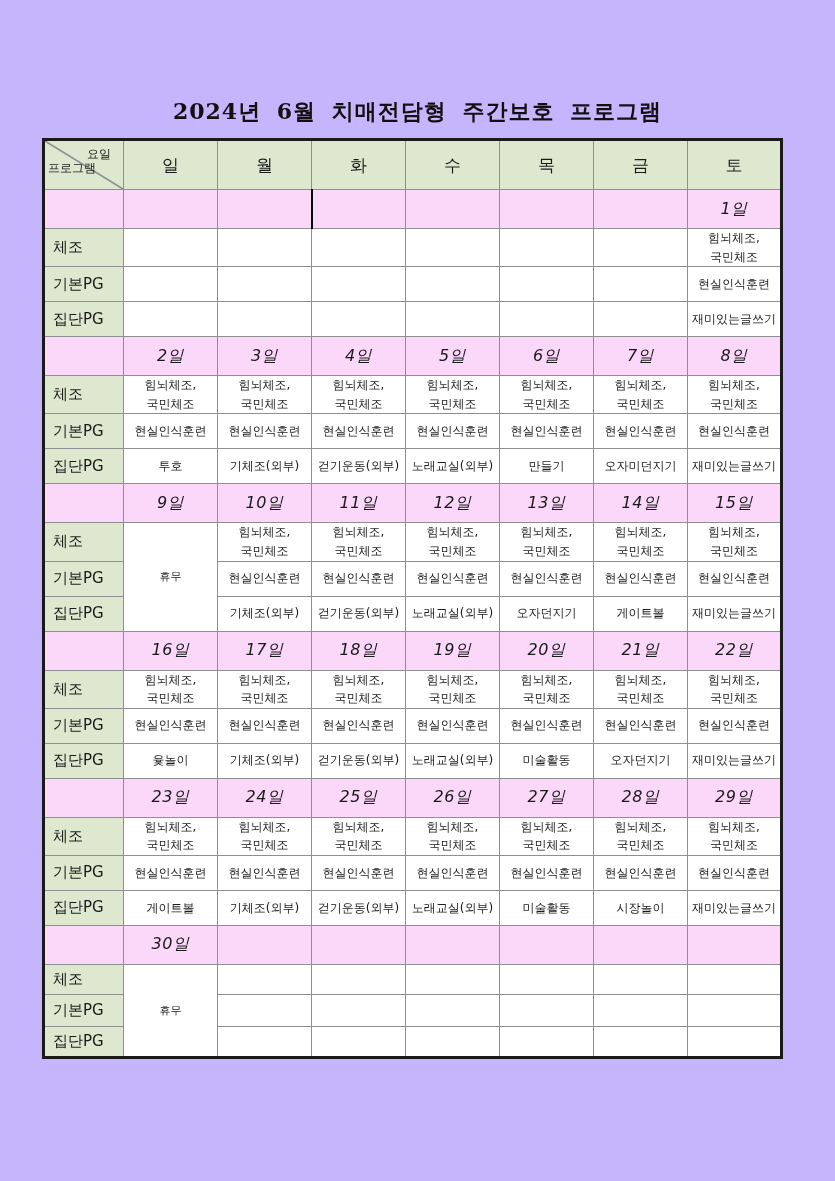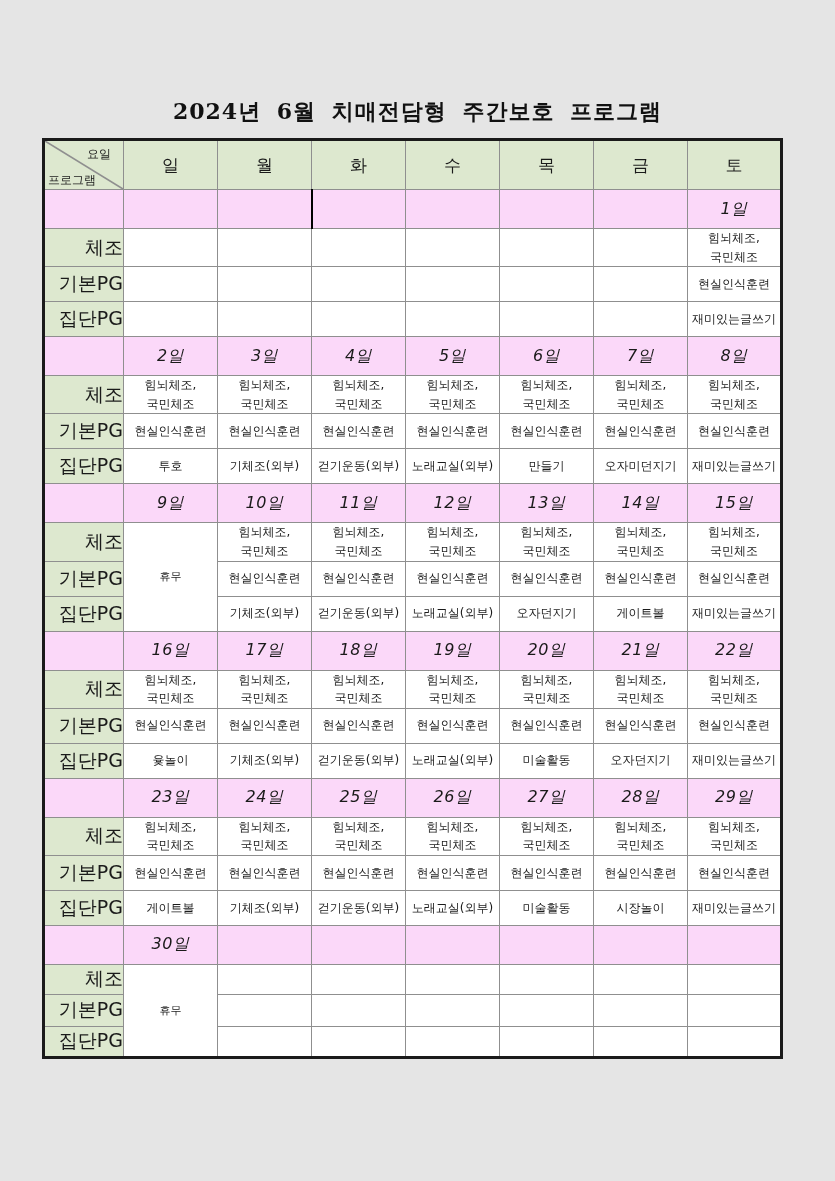--- a/index.html
+++ b/index.html
@@ -1,20 +1,20 @@
 <!DOCTYPE html>
 <html><head>
 <meta charset="utf-8">
 <style>
   html,body{margin:0;padding:0;}
   body{
     width:835px;height:1181px;background:#ffffff;position:relative;
     font-family:"DejaVu Sans", sans-serif;color:#1a1a1a;
   }
-  .page{position:absolute;inset:0;background:#e5e5e5;}
+  .page{position:absolute;inset:0;background:#c4b5fd;}
   .title{
     position:absolute;top:97px;left:0;width:100%;text-align:center;
     font-family:"DejaVu Serif", serif;font-weight:bold;font-size:22px;
     letter-spacing:1px;word-spacing:7px;color:#111;
   }
   table.schedule{
     position:absolute;left:42px;top:138px;width:741px;
     border-collapse:collapse;table-layout:fixed;
     border:3px solid #1a1a1a;
   }
@@ -23,34 +23,34 @@
     border:1px solid #8f8f8f;padding:0;text-align:center;vertical-align:middle;
     overflow:hidden;color:#1a1a1a;
   }
   .green{background:#dde8cf;}
   .pink{background:#fbd8f9;font-style:italic;}
   
   .head-row td{height:48px;font-size:17px;}
   .corner{position:relative;}
   .corner svg{position:absolute;left:0;top:0;width:100%;height:100%;}
   .corner .top-lab{position:absolute;top:5px;right:12px;font-size:12px;}
-  .corner .bot-lab{position:absolute;bottom:0;left:3px;font-size:12px;}
+  .corner .bot-lab{position:absolute;bottom:12px;left:3px;font-size:12px;}
   
   .date-row td{height:38px;font-size:16px;letter-spacing:0.5px;}
   .dark-left{border-left:2px solid #000;}
   
   .body-row td{background:#ffffff;}
   .body-row td.green{background:#dde8cf;}
   .body-row.r0 td{height:36px;}
   .body-row.r1 td{height:34px;}
   .body-row.r2 td{height:34px;}
   .body-row.lastw.r0 td{height:29px;}
   .body-row.lastw.r1 td{height:31px;}
   .body-row.lastw.r2 td{height:29px;}
-  .row-label{text-align:right;padding-left:8px;font-size:19px;}
+  .row-label{text-align:left;padding-left:8px;font-size:15px;}
   .cell{font-size:12px;white-space:pre-line;line-height:1.55;letter-spacing:0px;}
   .holiday{font-size:11px;}
 </style>
 </head>
 <body>
 
 <div class="page">
   <div class="title">2024년 6월 치매전담형 주간보호 프로그램</div>
 
   <table class="schedule">

